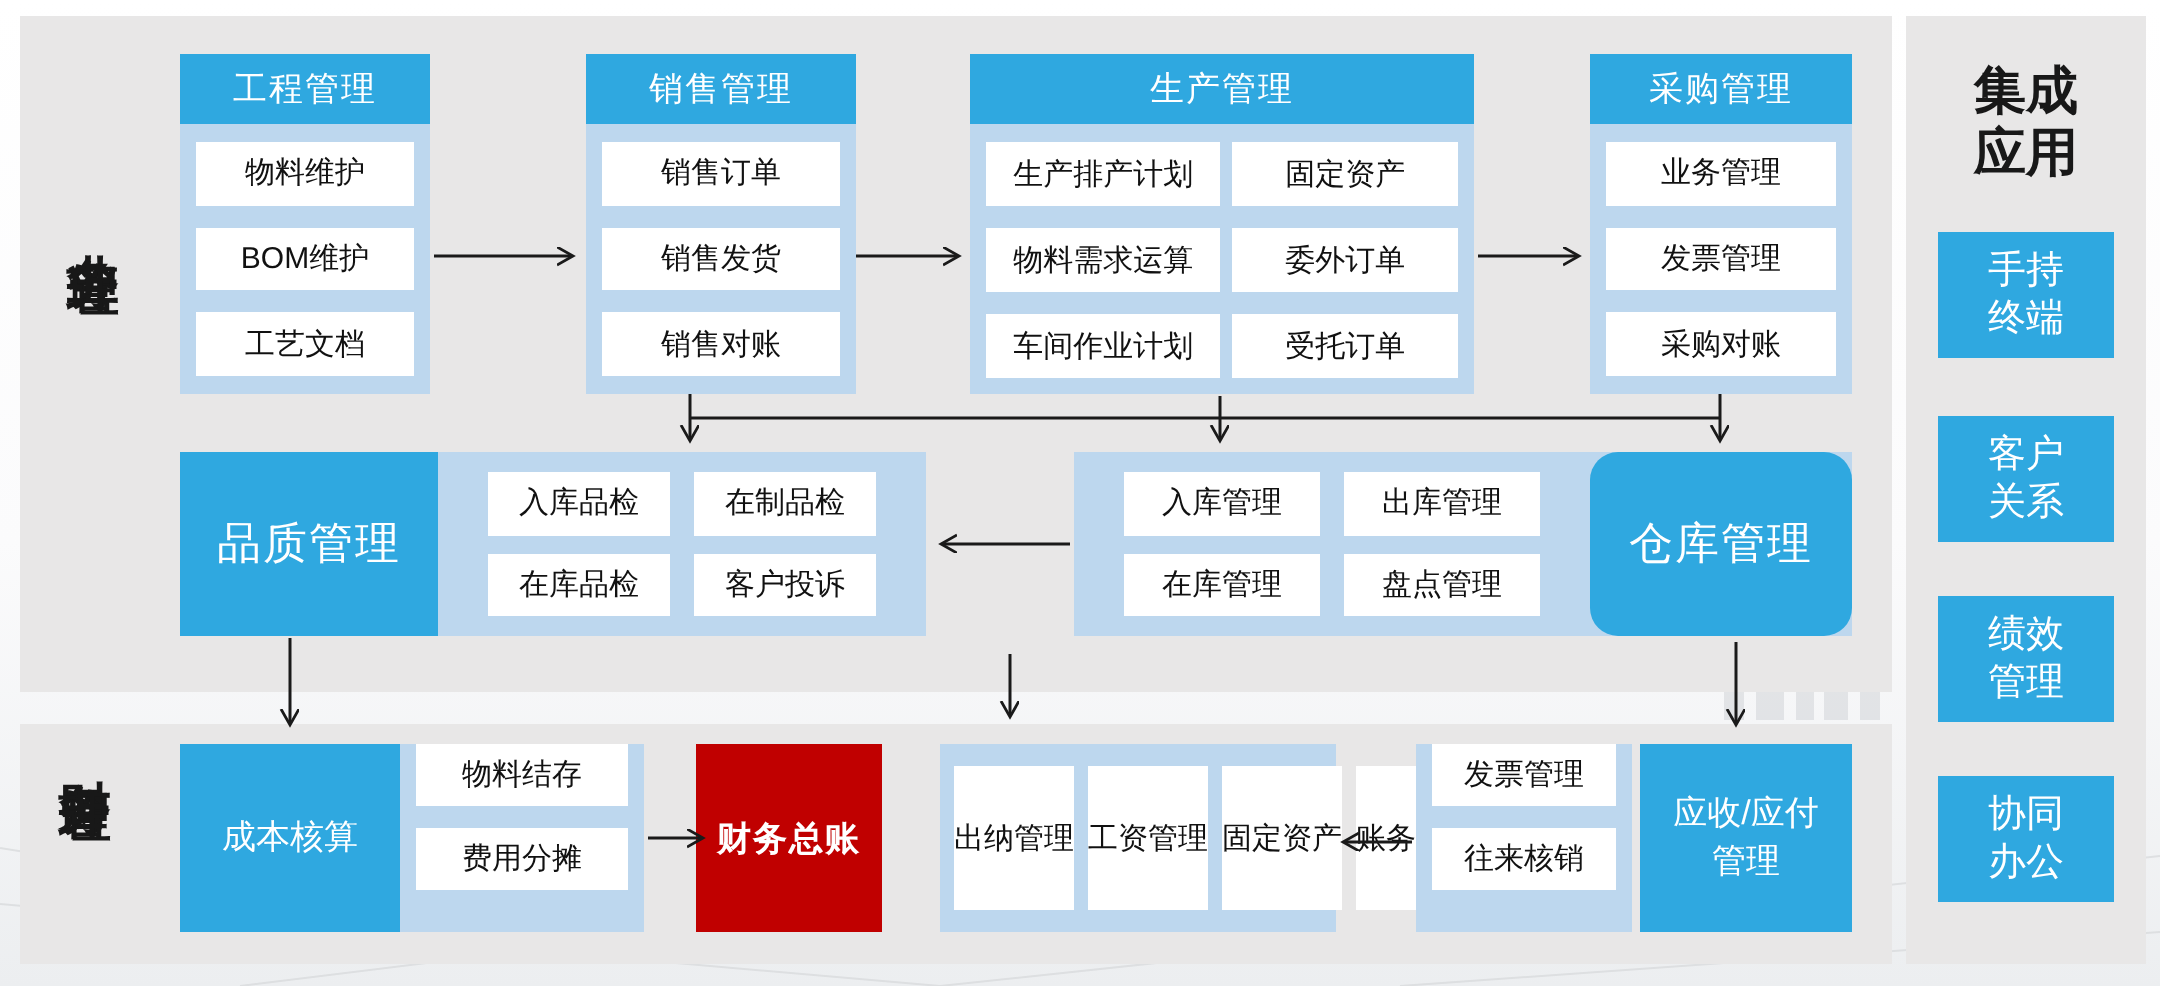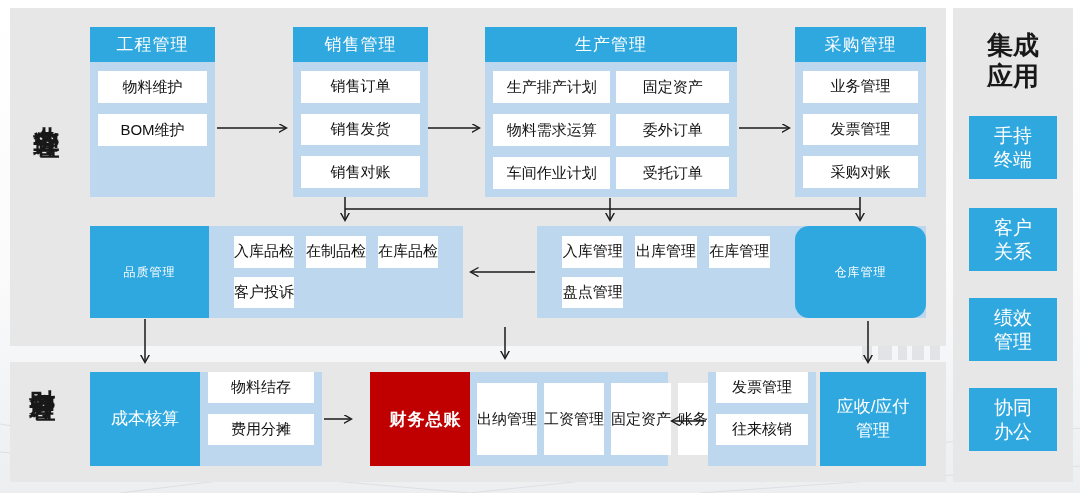--- a/index.html
+++ b/index.html
@@ -14,24 +14,24 @@
   .sec-header{height:35px;background:#2fa8e0;color:#ffffff;font-size:17px;
               display:flex;align-items:center;justify-content:center;letter-spacing:1px;}
   .sec-body{background:#bdd7ee;height:135px;box-sizing:border-box;
             display:flex;flex-direction:column;gap:11px;padding:9px 8px;}
   .sec-body-grid{background:#bdd7ee;height:135px;box-sizing:border-box;
             display:grid;grid-template-columns:1.04fr 1fr;gap:11px 6px;
             grid-auto-rows:32px;padding:9px 8px;}
   .wbox{background:#ffffff;height:32px;display:flex;align-items:center;justify-content:center;
         font-size:15px;color:#111;white-space:nowrap;}
   .cluster{position:absolute;top:226px;height:92px;background:#bdd7ee;z-index:3;display:flex;}
-  .blue-label{background:#2fa8e0;color:#ffffff;font-size:12px;display:flex;align-items:center;
+  .blue-label{background:#2fa8e0;color:#ffffff;font-size:22px;display:flex;align-items:center;
               justify-content:center;text-align:center;white-space:pre-line;line-height:1.35;
               letter-spacing:1px;}
-  .cluster-grid{flex:1;display:grid;grid-template-columns:1fr 1fr 1fr;gap:9px 12px;
+  .cluster-grid{flex:1;display:grid;grid-template-columns:1fr 1fr;gap:9px 12px;
                 padding:10px 25px;box-sizing:border-box;}
   .cluster-grid .wbox{height:auto;}
   .bbox{position:absolute;top:372px;height:94px;z-index:3;}
   .vstack{background:#bdd7ee;box-sizing:border-box;display:flex;flex-direction:column;
           gap:11px;padding:0 8px;}
   .vstack .wbox{height:31px;}
   .grid22{background:#bdd7ee;box-sizing:border-box;display:grid;grid-template-columns:1fr 1fr 1fr 1fr;
           gap:12px 7px;padding:11px 7px;}
   .grid22 .wbox{height:auto;}
   .redbox{background:#c00000;color:#ffffff;font-size:17px;font-weight:bold;display:flex;
@@ -73,20 +73,21 @@
   <div class="panel" style="left:953px;top:8px;width:120px;height:474px;"></div>
 
   <div class="vlabel" style="left:34px;top:106px;">业务管理</div>
   <div class="vlabel" style="left:30px;top:369px;">财务管理</div>
 
   <div class="section" style="left:90px;width:125px;">
     <div class="sec-header">工程管理</div>
     <div class="sec-body">
       <div class="wbox">物料维护</div>
       <div class="wbox">BOM维护</div>
+      <div class="wbox">工艺文档</div>
     </div>
   </div>
 
   <div class="section" style="left:293px;width:135px;">
     <div class="sec-header">销售管理</div>
     <div class="sec-body">
       <div class="wbox">销售订单</div>
       <div class="wbox">销售发货</div>
       <div class="wbox">销售对账</div>
     </div>
@@ -131,21 +132,21 @@
       <div class="wbox">盘点管理</div>
     </div>
     <div class="blue-label" style="width:131px;border-radius:14px;">仓库管理</div>
   </div>
 
   <div class="bbox bluebig" style="left:90px;width:110px;">成本核算</div>
   <div class="bbox vstack" style="left:200px;width:122px;">
     <div class="wbox">物料结存</div>
     <div class="wbox">费用分摊</div>
   </div>
-  <div class="bbox redbox" style="left:370px;width:111px;">财务总账</div>
+  <div class="bbox redbox" style="left:348px;width:93px;">财务总账</div>
   <div class="bbox grid22" style="left:470px;width:198px;">
     <div class="wbox">出纳管理</div>
     <div class="wbox">工资管理</div>
     <div class="wbox">固定资产</div>
     <div class="wbox">账务处理</div>
   </div>
   <div class="bbox vstack" style="left:708px;width:108px;">
     <div class="wbox">发票管理</div>
     <div class="wbox">往来核销</div>
   </div>

